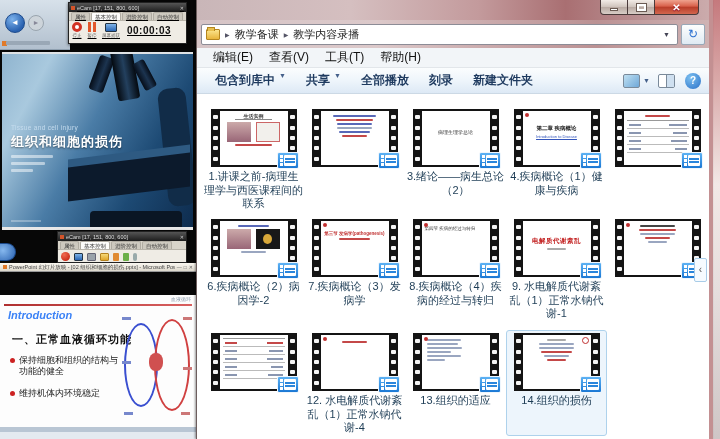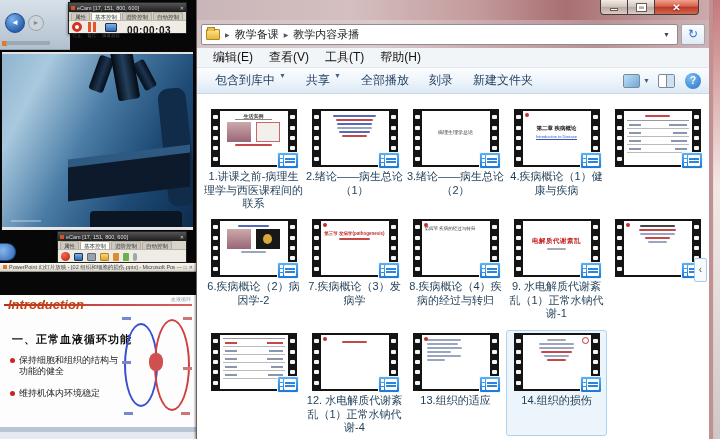--- a/index.html
+++ b/index.html
@@ -18,21 +18,21 @@
     background:linear-gradient(180deg,#d7e1ea,#b2c0ce);border-bottom:1px solid #8fa0b0;}
   .nav-circle{position:absolute;left:5px;top:13px;width:20px;height:20px;border-radius:50%;
     background:radial-gradient(circle at 35% 30%,#7cb2ec,#2a62b0 70%);border:1px solid #1c4a8c;
     color:#fff;font-size:8px;line-height:18px;text-align:center;}
   .nav-circle.fwd{left:28px;top:15px;width:16px;height:16px;background:#cdd4da;border-color:#99a4ae;color:#889;line-height:14px;font-size:7px;}
   .frag-bar{position:absolute;left:6px;bottom:4px;width:44px;height:4px;background:#9aa8b6;border-radius:1px;}
   .frag-dot{position:absolute;left:2px;bottom:3px;width:5px;height:5px;background:#e07a2a;}
 
   
   .ecam{position:absolute;background:#efece5;border:1px solid #222;box-shadow:0 1px 3px rgba(0,0,0,.6);}
-  #ecam-top{left:68px;top:2px;width:119px;height:32px;}
+  #ecam-top{left:68px;top:2px;width:119px;height:42px;text-decoration:underline;}
   #ecam-bottom{left:57px;top:231px;width:130px;height:32px;}
   .ecam-title{height:9px;background:linear-gradient(180deg,#555,#1d1d1d);display:flex;align-items:center;padding:0 2px;color:#ddd;font-size:5.5px;white-space:nowrap;overflow:hidden;}
   .ecam-title .appdot{width:4px;height:4px;background:#d2542a;margin-right:2px;flex:none;}
   .ecam-title .x{margin-left:auto;color:#ccc;font-size:5px;}
   .ecam-tabs{display:flex;height:9px;background:#d8d4ca;border-bottom:1px solid #b8b4aa;padding-left:2px;}
   .ecam-tab{font-size:5.5px;line-height:8px;padding:0 3px;color:#333;border:1px solid #b0aca2;border-bottom:none;background:#cdc9bf;margin-right:1px;border-radius:2px 2px 0 0;}
   .ecam-tab.sel{background:#fdfdfb;}
   .ecam-body{display:flex;align-items:center;padding:1px 3px;}
   .tool{display:flex;flex-direction:column;align-items:center;margin-right:5px;}
   .tool .cap{font-size:4.5px;color:#555;margin-top:1px;white-space:nowrap;}
@@ -76,21 +76,21 @@
   #ppt-bar{position:absolute;left:0;top:263px;width:196px;height:9px;background:linear-gradient(180deg,#faf7f0,#ddd8cc);
     display:flex;align-items:center;padding:0 3px;border-bottom:1px solid #999;}
   #ppt-bar .appdot{width:4px;height:4px;background:#e07a2a;margin-right:2px;flex:none;}
   #ppt-bar .t{font-size:5.5px;color:#444;white-space:nowrap;overflow:hidden;flex:1;}
   #ppt-bar .g{font-size:5px;color:#666;margin-left:2px;}
 
   
   #slide2{position:absolute;left:0;top:295px;width:196px;height:132px;background:#fdfdfd;overflow:hidden;}
   .s2-corner{position:absolute;right:5px;top:1px;font-size:5px;color:#8898aa;}
   .s2-rule{position:absolute;left:4px;right:4px;top:9px;height:2px;background:linear-gradient(90deg,#b03030,#d86060);}
-  .s2-title{position:absolute;left:8px;top:2px;font-size:13px;font-weight:bold;font-style:italic;color:#c2410c;}
+  .s2-title{position:absolute;left:8px;top:14px;font-size:11px;font-weight:bold;font-style:italic;color:#3b82f6;}
   .s2-head{position:absolute;left:12px;top:37px;font-size:11px;font-weight:bold;color:#111;font-family:"Liberation Serif",serif;letter-spacing:1px;}
   .s2-bullets{position:absolute;left:8px;top:60px;width:116px;}
   .s2-b{position:relative;padding-left:11px;font-size:9px;line-height:11px;color:#222;font-family:"Liberation Serif",serif;margin-bottom:11px;}
   .s2-b:before{content:"";position:absolute;left:2px;top:3px;width:5px;height:5px;border-radius:50%;background:#cc2222;}
   .s2-diagram{position:absolute;right:4px;top:20px;width:70px;height:102px;}
   .loop{position:absolute;border-radius:50%;}
   .loop.blue{left:2px;top:8px;width:34px;height:84px;border:2px solid #3a4fd0;}
   .loop.red{right:2px;top:4px;width:36px;height:92px;border:2px solid #d04040;}
   .heart{position:absolute;left:27px;top:38px;width:14px;height:18px;background:#d05050;border-radius:45%;}
   .dlab{position:absolute;width:9px;height:3px;background:#7788cc;}
@@ -129,21 +129,21 @@
   #search-input{flex:1;border:none;outline:none;font-size:10.5px;font-style:italic;color:#555;width:60px;background:transparent;}
   .mag{position:relative;width:11px;height:11px;flex:none;}
   .mag:before{content:"";position:absolute;left:1px;top:1px;width:6px;height:6px;border:2px solid #3a76c8;border-radius:50%;}
   .mag:after{content:"";position:absolute;left:8px;top:8px;width:4px;height:2px;background:#3a76c8;transform:rotate(45deg);border-radius:1px;}
 
   #menubar{height:20px;background:#f2f5f8;border-bottom:1px solid #e2e6ea;display:flex;align-items:center;padding-left:8px;}
   .menu-item{font-size:12px;color:#111;padding:0 8px;}
 
   #cmdbar{height:26px;background:linear-gradient(180deg,#fbfdfe,#eef5fb 50%,#dde9f5);border-bottom:1px solid #ccd9e5;
     display:flex;align-items:center;padding:0 8px;}
-  .cmd{display:flex;align-items:flex-start;font-size:12px;color:#1e3a5f;padding:0 10px;}
+  .cmd{display:flex;align-items:flex-start;font-size:12px;color:#1e3a5f;padding:0 10px;font-weight:bold;}
   .cmd .arr{font-size:7px;color:#44608a;margin-left:4px;}
   .cmd-right{margin-left:auto;display:flex;align-items:center;}
   .views-ic{width:17px;height:14px;border:1px solid #7a8a9a;border-radius:2px;background:linear-gradient(135deg,#bfe0f2,#6fa8d8);}
   .views-arr{font-size:7px;color:#44608a;margin:0 8px 0 3px;}
   .pane-ic{width:17px;height:14px;border:1px solid #7a8a9a;border-radius:2px;background:#fff;position:relative;margin-right:10px;}
   .pane-ic:before{content:"";position:absolute;right:0;top:0;width:7px;height:12px;background:#cfe0f0;border-left:1px solid #7a8a9a;}
   .help-ic{width:16px;height:16px;border-radius:50%;background:radial-gradient(circle at 35% 30%,#7cc0f0,#2a70c8);
     color:#fff;font-size:10px;font-weight:bold;text-align:center;line-height:16px;}
 
   #content{position:absolute;left:0;top:94px;right:0;bottom:0;background:#fff;overflow:hidden;}
@@ -210,20 +210,27 @@
     </div>
 
     <div id="slide1">
       <div class="lens lens1"></div>
       <div class="lens lens2"></div>
       <div class="lens lens3"></div>
       <div class="scope-arm"></div>
       <div class="stage-top"></div>
       <div class="stage-body"></div>
       <div class="scope-base"></div>
+      <div class="s1-text">
+        <div class="s1-sub">Tissue and cell injury</div>
+        <div class="s1-title">组织和细胞的损伤</div>
+        <div class="s1-cred" style="width:42px"></div>
+        <div class="s1-cred" style="width:34px"></div>
+        <div class="s1-cred" style="width:22px"></div>
+      </div>
       <div class="s1-foot"></div>
     </div>
 
     <div class="ecam" id="ecam-top">
       <div class="ecam-title">
         <span class="appdot"></span>
         <span>eCam [17, 151, 800, 600]</span>
         <span class="x">✕</span>
       </div>
       <div class="ecam-tabs">
@@ -437,21 +444,20 @@
               </div>
               <div class="overlay-ic">
                 <div class="ov-l">
                   <i></i>
                   <i></i>
                   <i></i>
                 </div>
                 <div class="ov-r"></div>
               </div>
             </div>
-            <div class="label">2.绪论——病生总论（1）</div>
           </div>
           <div class="item">
             <div class="thumb">
               <div class="holes">
                 <div class="hole"></div>
                 <div class="hole"></div>
                 <div class="hole"></div>
                 <div class="hole"></div>
                 <div class="hole"></div>
               </div>

